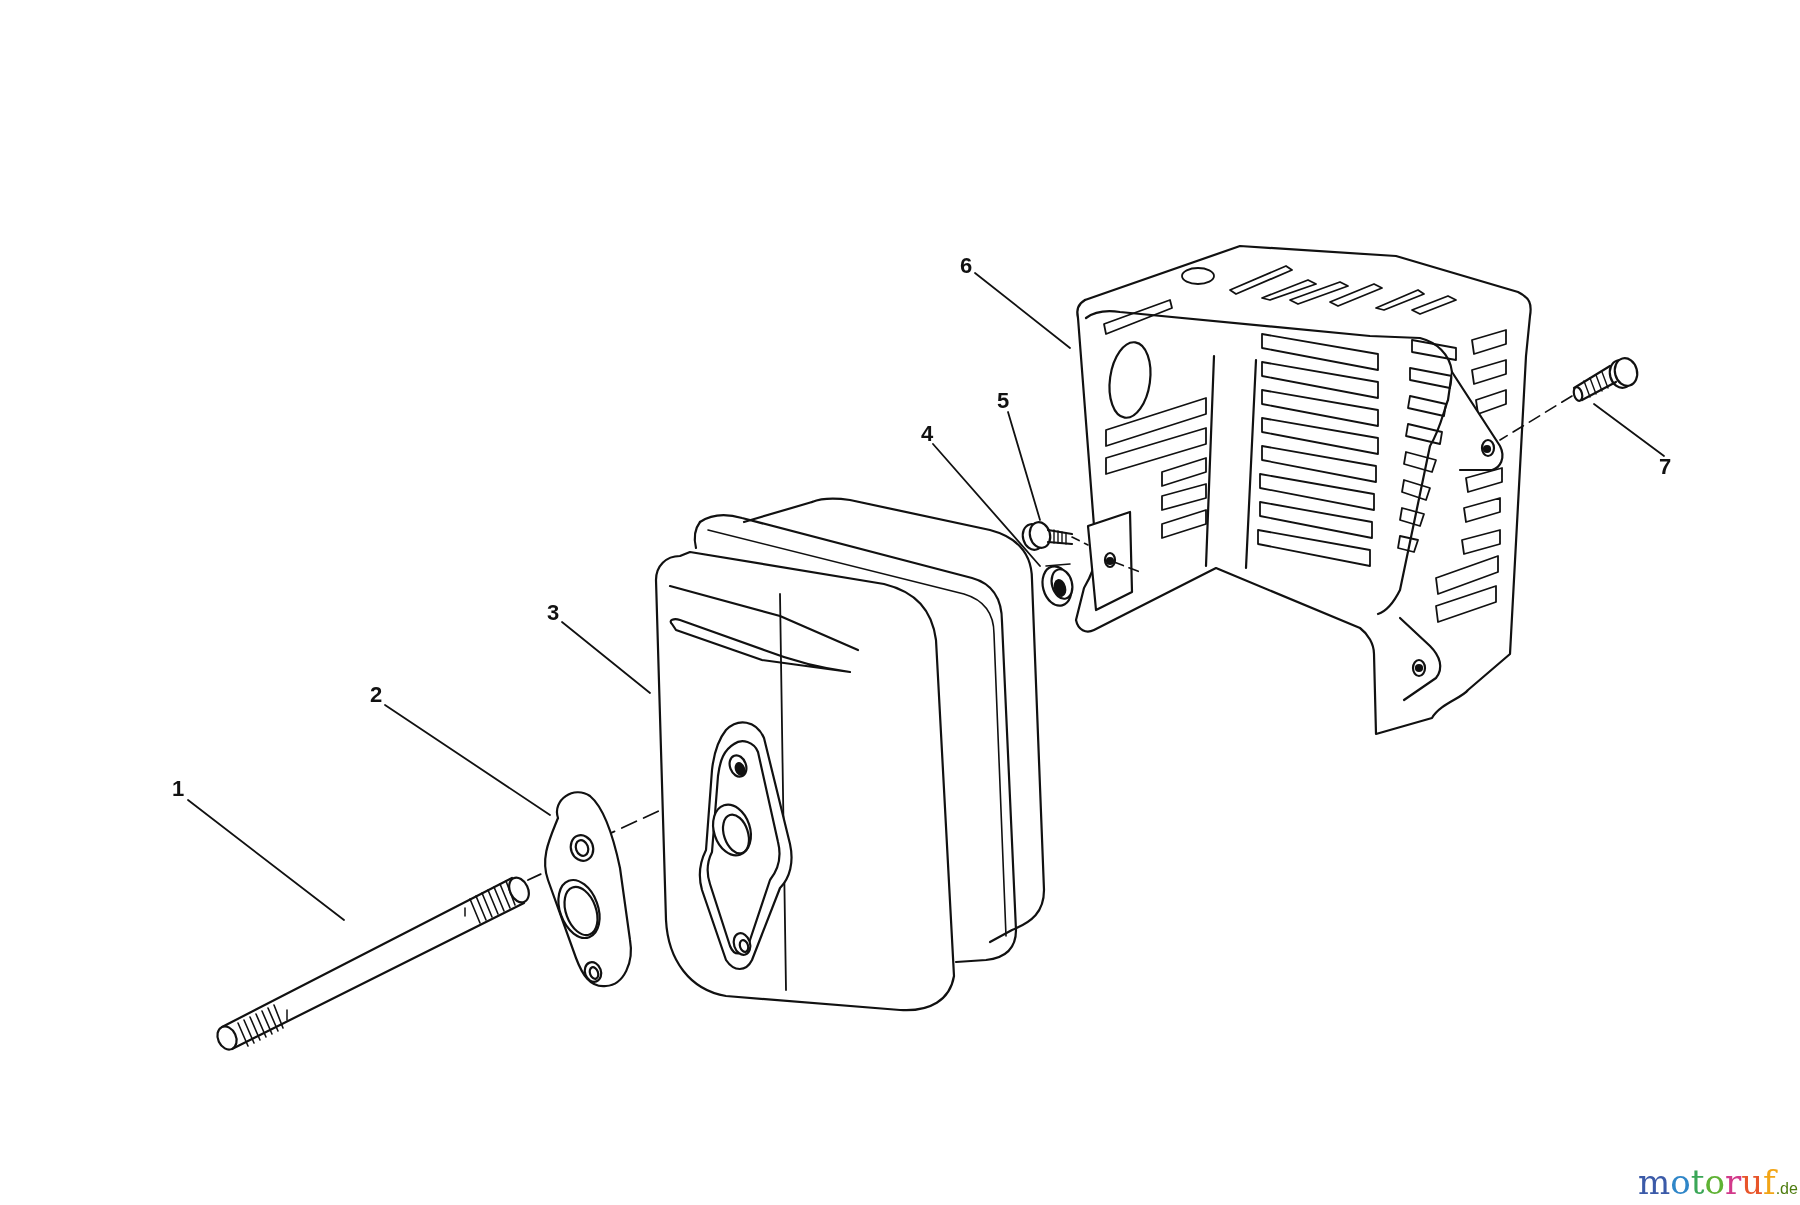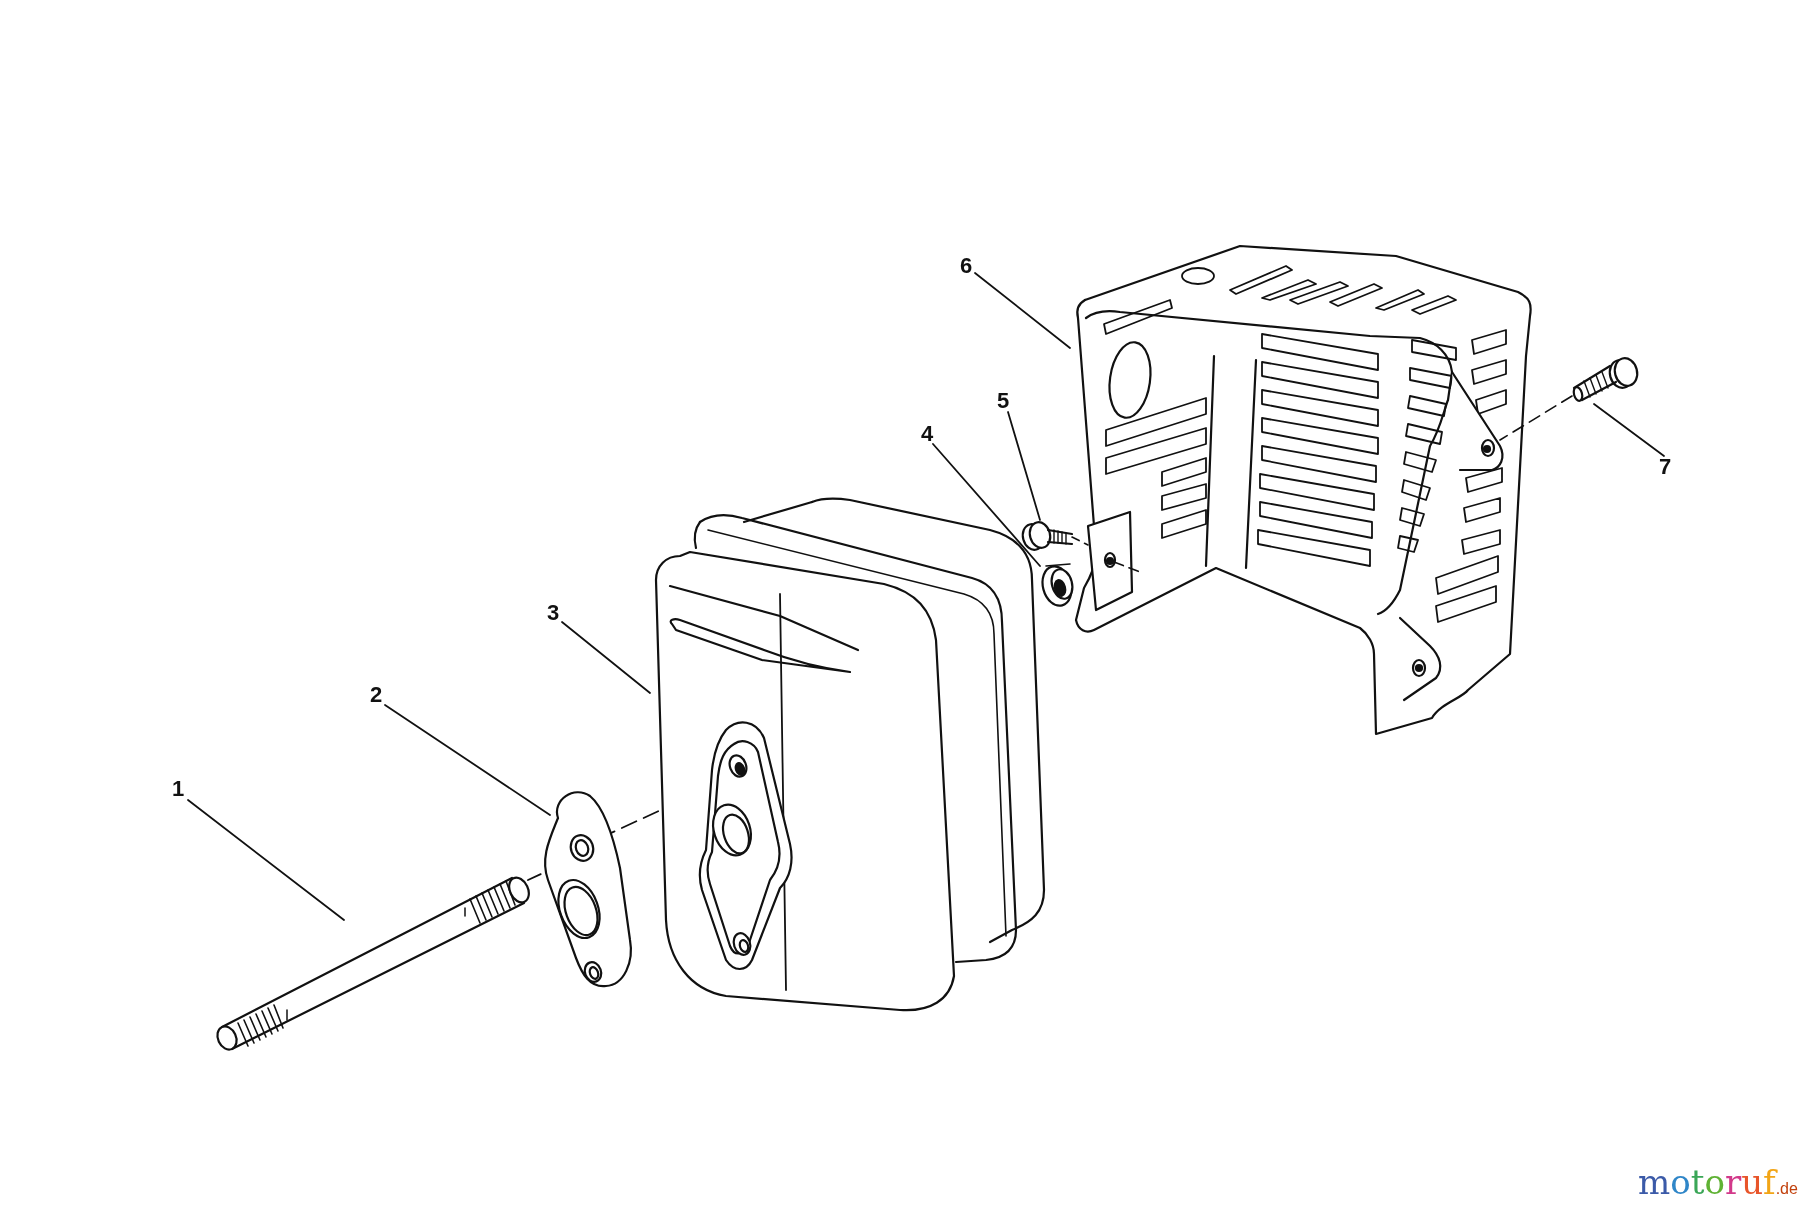--- a/index.html
+++ b/index.html
@@ -1,20 +1,20 @@
 <!DOCTYPE html>
 <html><head>
 <meta charset="utf-8">
 <style>
   html, body { margin:0; padding:0; background:#ffffff; }
   body { width:1800px; height:1205px; position:relative; overflow:hidden; font-family:"Liberation Sans", sans-serif; }
   #diagram { position:absolute; left:0; top:0; width:1800px; height:1205px; }
   .callout { position:absolute; font-family:"Liberation Sans", sans-serif; font-weight:bold; font-size:22px; color:#111; line-height:1; }
   .watermark { position:absolute; left:1638px; top:1162px; font-family:"DejaVu Serif", serif; font-size:34px; letter-spacing:0px; white-space:nowrap; }
-  .watermark .suffix { font-family:"Liberation Sans", sans-serif; font-size:16px; color:#c2410c; }
+  .watermark .suffix { font-family:"Liberation Sans", sans-serif; font-size:16px; color:#4d7c0f; }
 </style>
 </head>
 <body>
 
 <svg id="diagram" viewBox="0 0 1800 1205" xmlns="http://www.w3.org/2000/svg">
   <g fill="none" stroke="#111" stroke-width="2.2" stroke-linecap="round" stroke-linejoin="round">
 
     <g>
       <path d="M 222 1027 L 512 878"></path>
       <path d="M 232 1049 L 524 903"></path>

